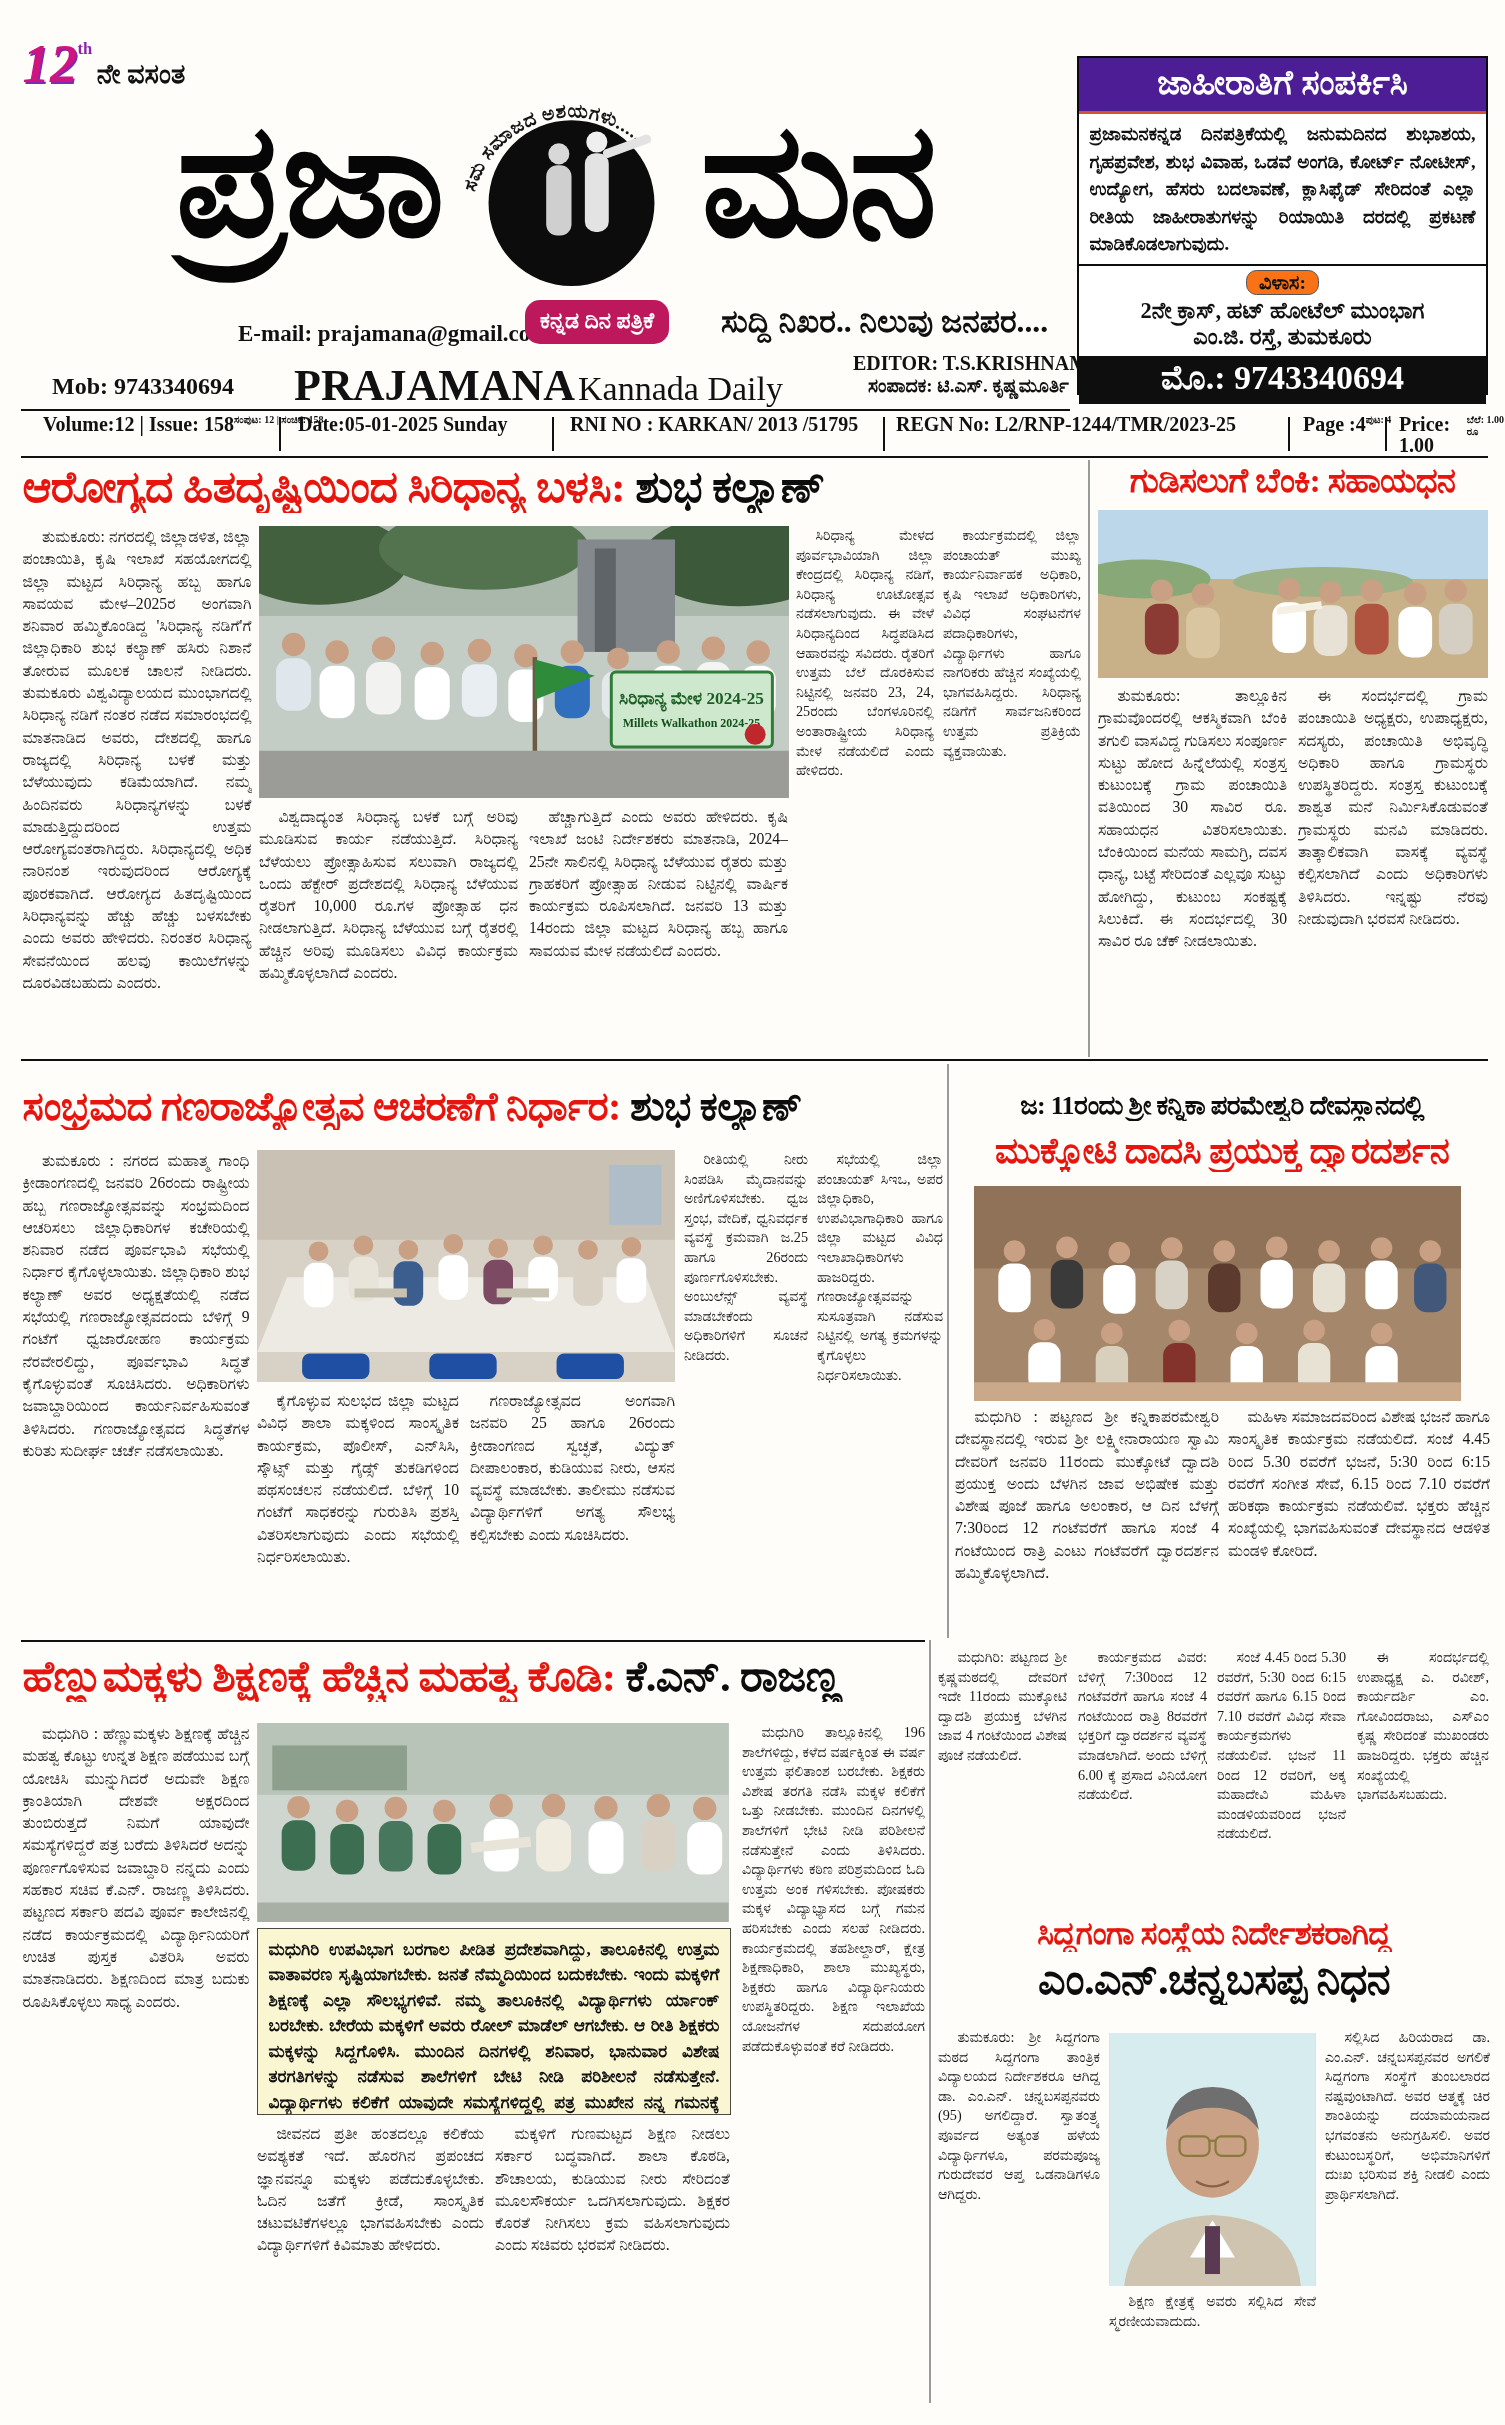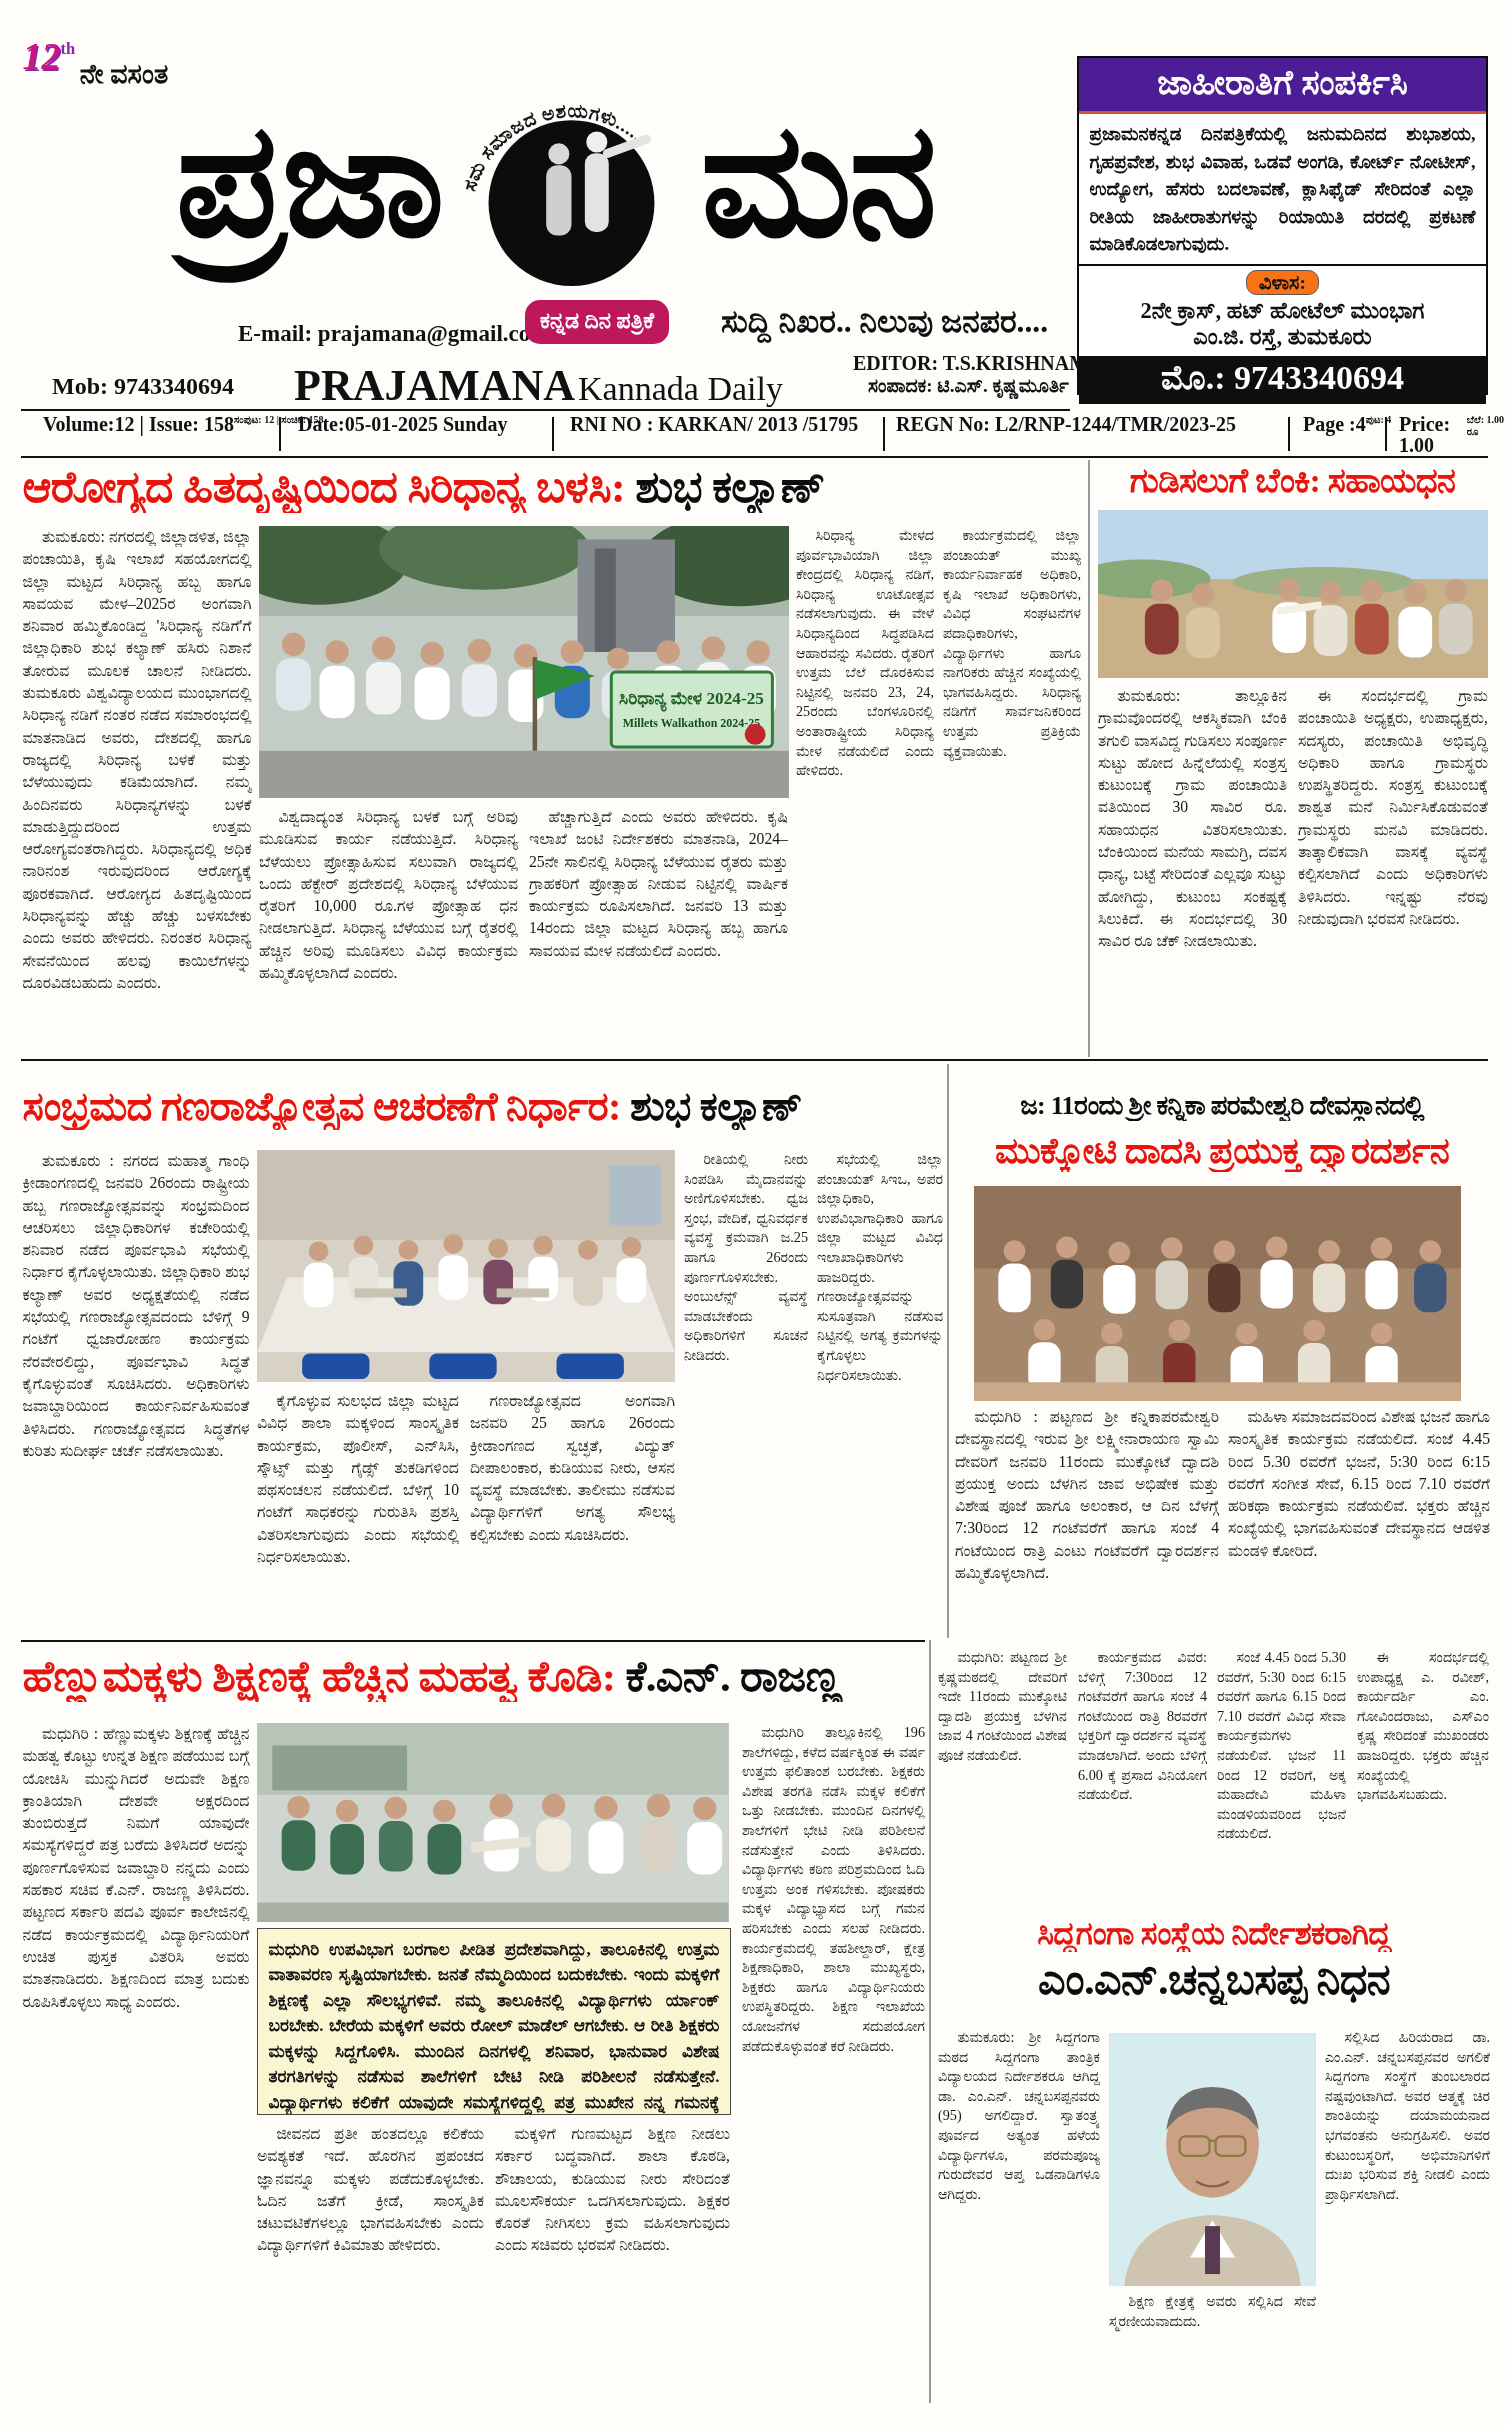--- a/index.html
+++ b/index.html
@@ -15,21 +15,21 @@
   .hrule{position:absolute;background:#111;height:2.2px;}
   .vrule{position:absolute;background:#9a9a9a;width:1.5px;}
   .center{text-align:center;}
   .photo{position:absolute;overflow:hidden;background:#ccc;}
   .photo svg{display:block;}
   
   #mast-title{position:absolute;left:36px;top:52px;width:1038px;height:259px;
               display:flex;align-items:center;justify-content:center;gap:17px;}
   #mast-title .big{font-size:159px;font-weight:bold;line-height:1;letter-spacing:-3px;color:#060606;}
   #badge12{position:absolute;left:22.5px;top:39px;display:flex;align-items:flex-start;}
-  #badge12 .n12{font-size:38px;font-weight:bold;font-style:italic;line-height:.9;
+  #badge12 .n12{font-size:55px;font-weight:bold;font-style:italic;line-height:.9;
       color:#cf1380;text-shadow:1.5px 1.5px 0 #7b2ab1;}
   #badge12 .th{font-size:16.5px;color:#8a24ad;font-weight:bold;}
   #badge12 .vas{font-size:27px;font-weight:bold;color:#111;margin:19.5px 0 0 4.5px;}
   
   #adbox{position:absolute;left:1077px;top:56px;width:411px;height:339px;border:2.2px solid #0c0c0c;
          background:#fff;box-sizing:border-box;display:flex;flex-direction:column;}
   #adbox .adhead{background:#4c1d95;color:#fff;font-size:34px;font-weight:bold;text-align:center;
          padding:6px 0 7.5px;border-bottom:3.7px solid #d4542a;}
   #adbox .adbody{font-size:18.4px;font-weight:bold;line-height:1.5;padding:7.5px 10.5px 4.5px;text-align:justify;flex:1;}
   #adbox .adaddr{border-top:2.2px solid #0c0c0c;text-align:center;padding:4.5px 0 6px;}

